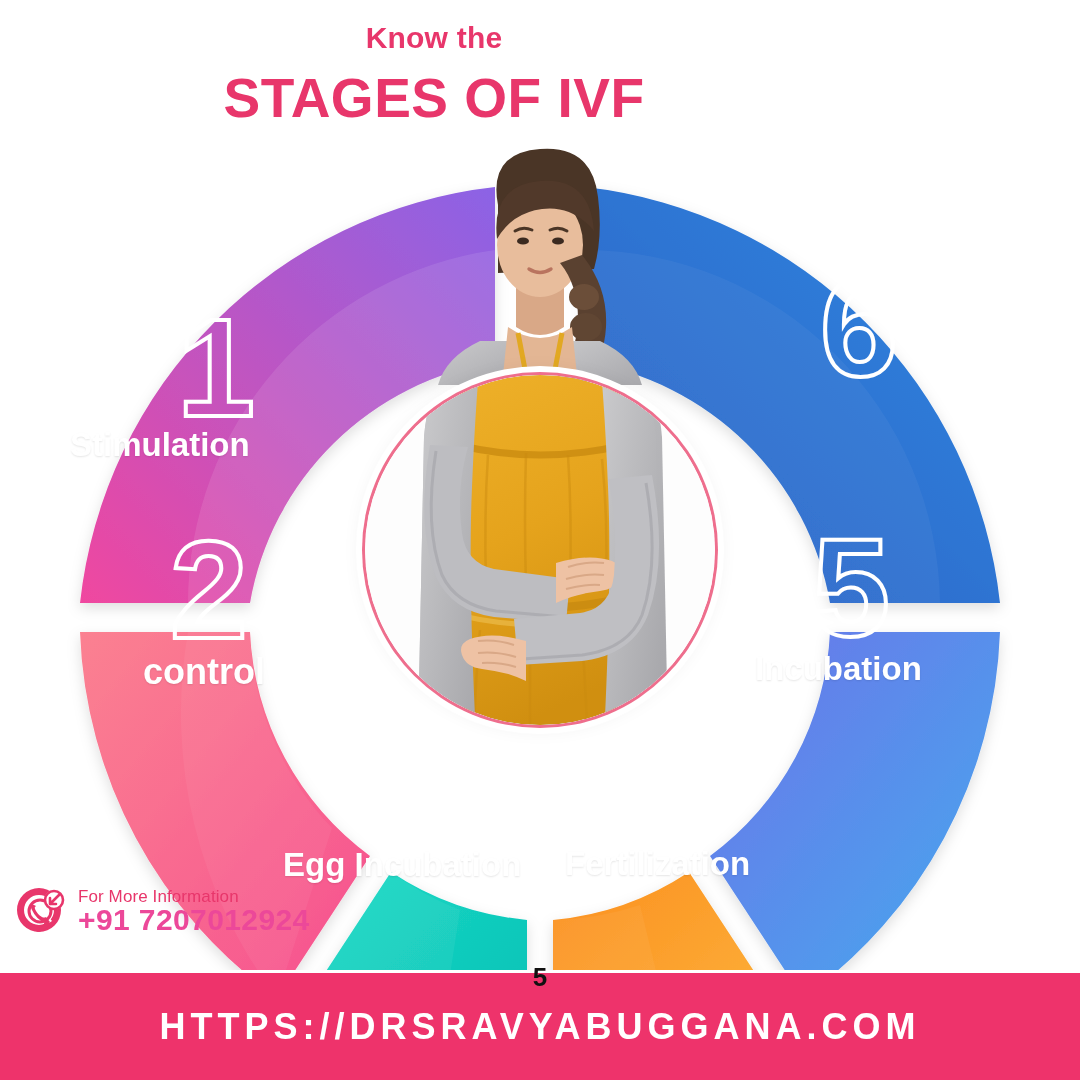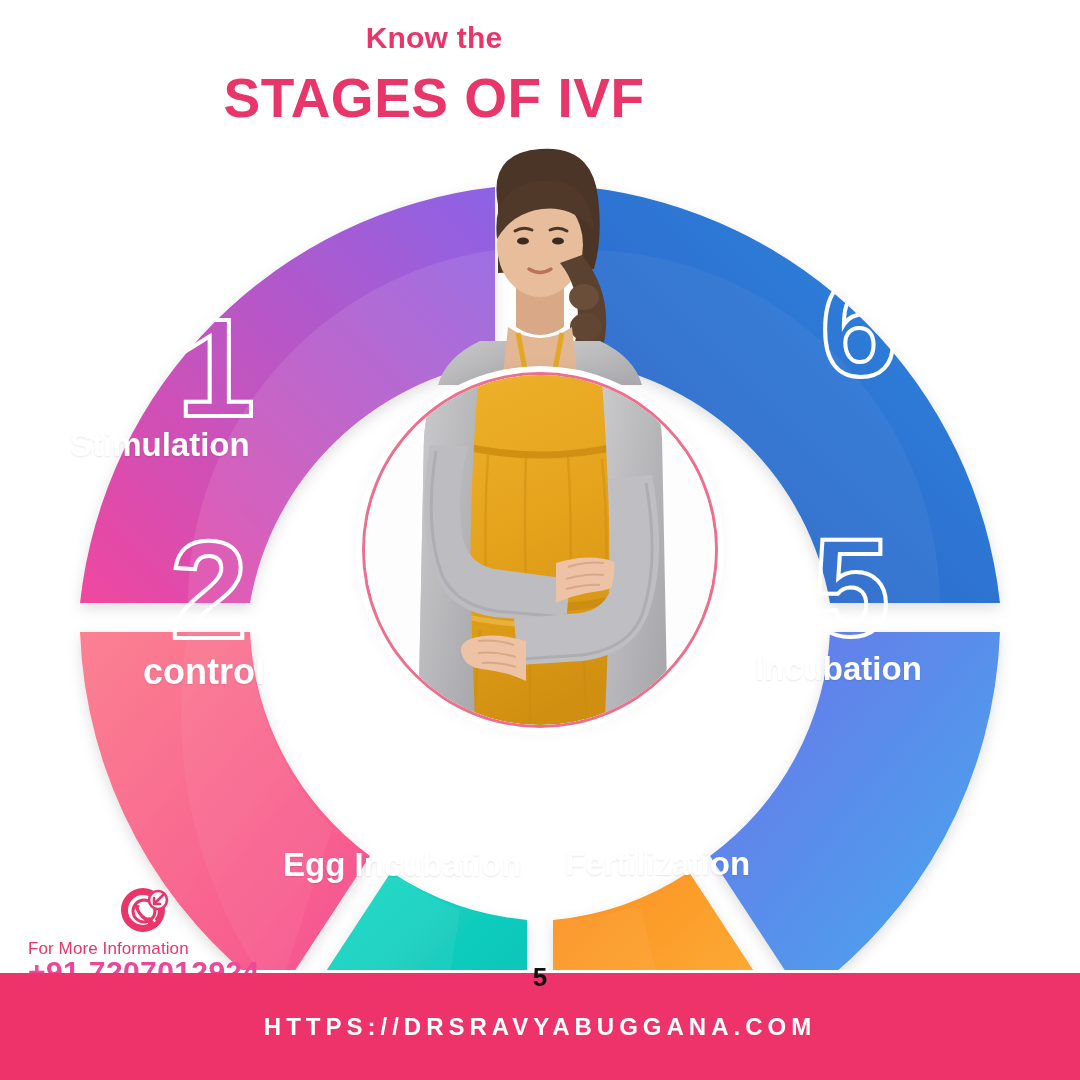--- a/index.html
+++ b/index.html
@@ -58,37 +58,37 @@
   .photo-clip{position:absolute;inset:0;border-radius:50%;overflow:hidden;}
   .photo-inner{position:absolute;left:-35px;top:-230px;width:420px;height:700px;}
 
   
   .photo-top{
     position:absolute;left:330px;top:145px;width:420px;height:590px;
     z-index:5;overflow:hidden;
   }
 
   
-  .contact{position:absolute;left:28px;top:884px;display:flex;align-items:center;z-index:8;flex-direction:column;}
+  .contact{position:absolute;left:12px;top:884px;display:flex;align-items:center;gap:10px;z-index:8;}
   .contact-text{line-height:1.02;}
   .contact-small{font-size:17px;color:#E8366B;font-weight:normal;letter-spacing:.1px;}
   .contact-phone{font-size:30px;color:#ec4899;font-weight:bold;letter-spacing:.4px;margin-top:1px;}
 
   
   .pagenum{
     position:absolute;left:0;top:962px;width:1080px;text-align:center;
     font-size:26px;font-weight:bold;color:#111111;z-index:10;
   }
   .footer{
     position:absolute;left:0;top:973px;width:1080px;height:107px;
     background:#EE336B;z-index:9;
     display:flex;align-items:center;justify-content:center;
   }
   .footer-url{
-    color:#ffffff;font-size:24px;font-weight:bold;letter-spacing:5px;
+    color:#ffffff;font-size:36px;font-weight:bold;letter-spacing:5px;
   }
 </style>
 </head>
 <body>
 
 <div id="stage">
 
   <div class="title-block">
     <div class="kicker">Know the</div>
     <div class="maintitle">STAGES OF IVF</div>

